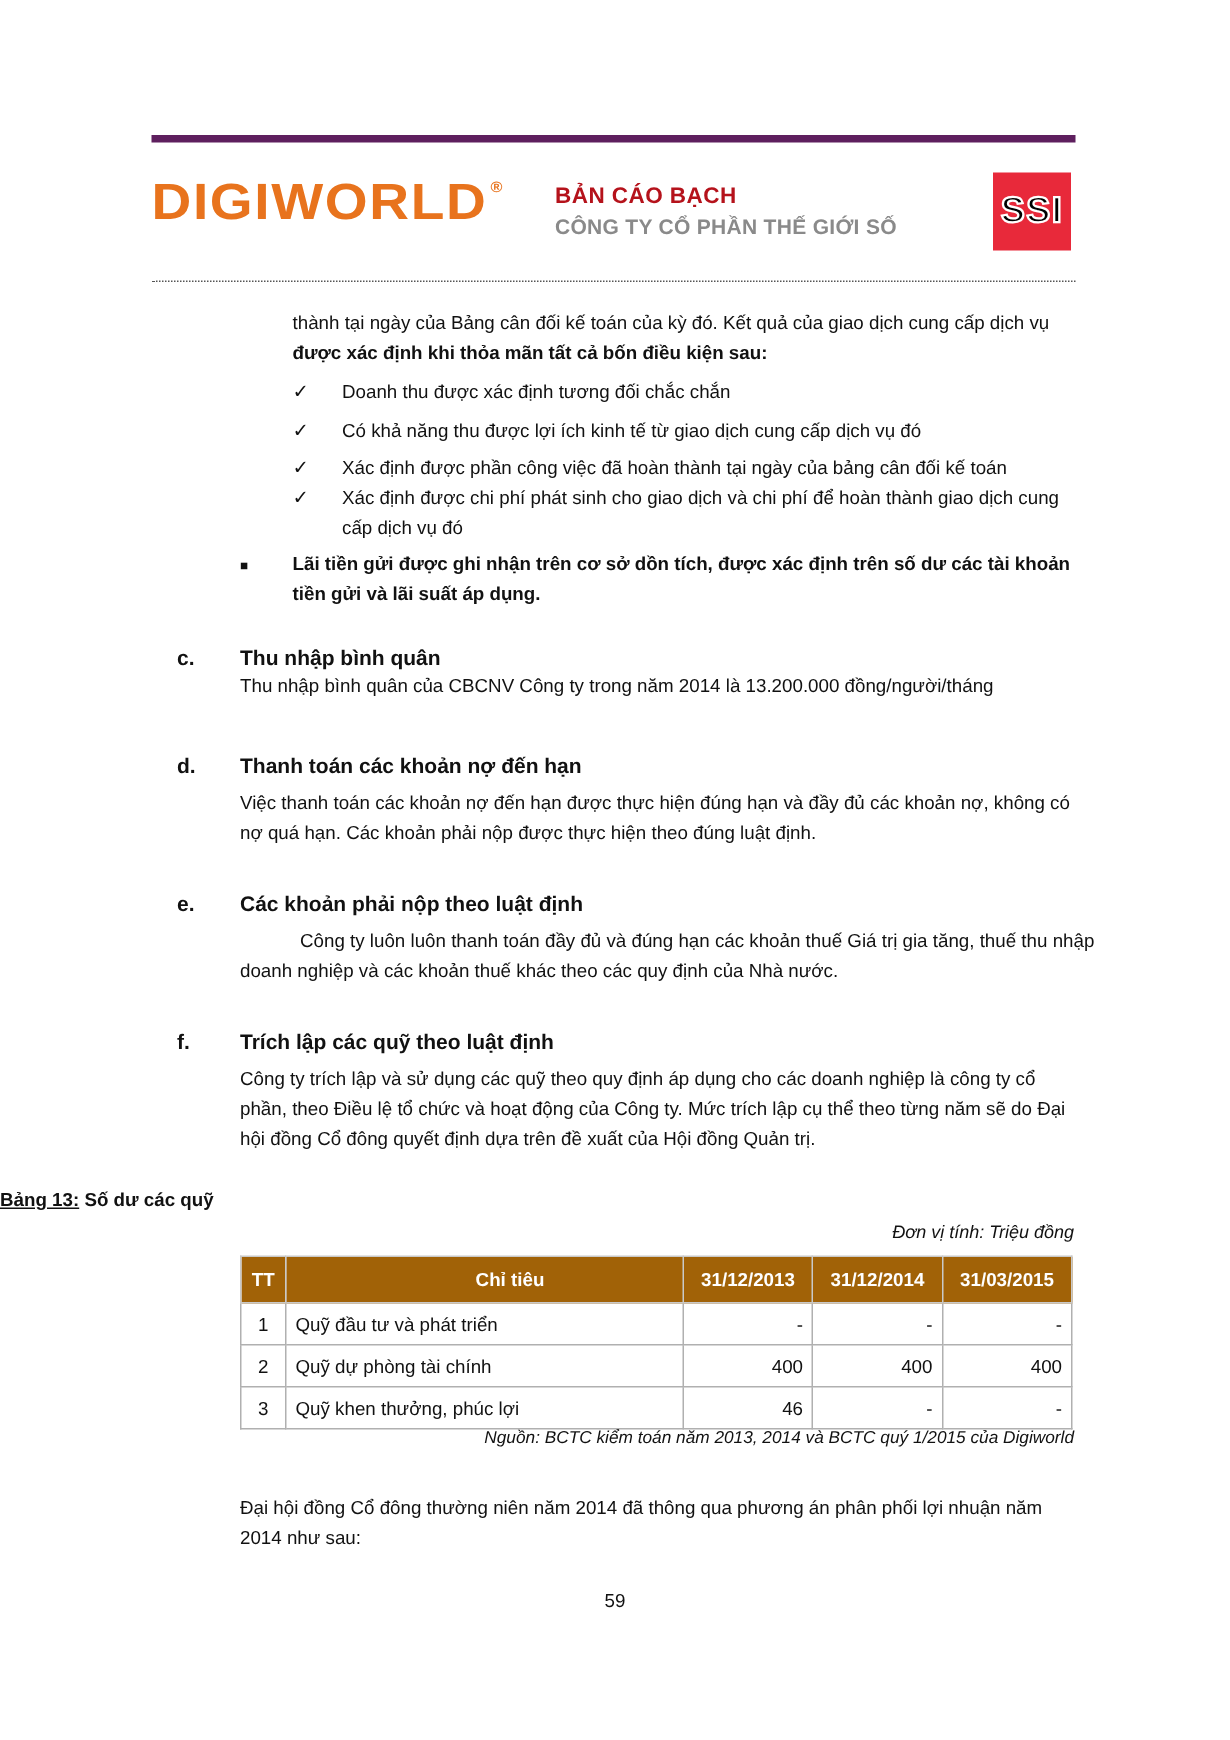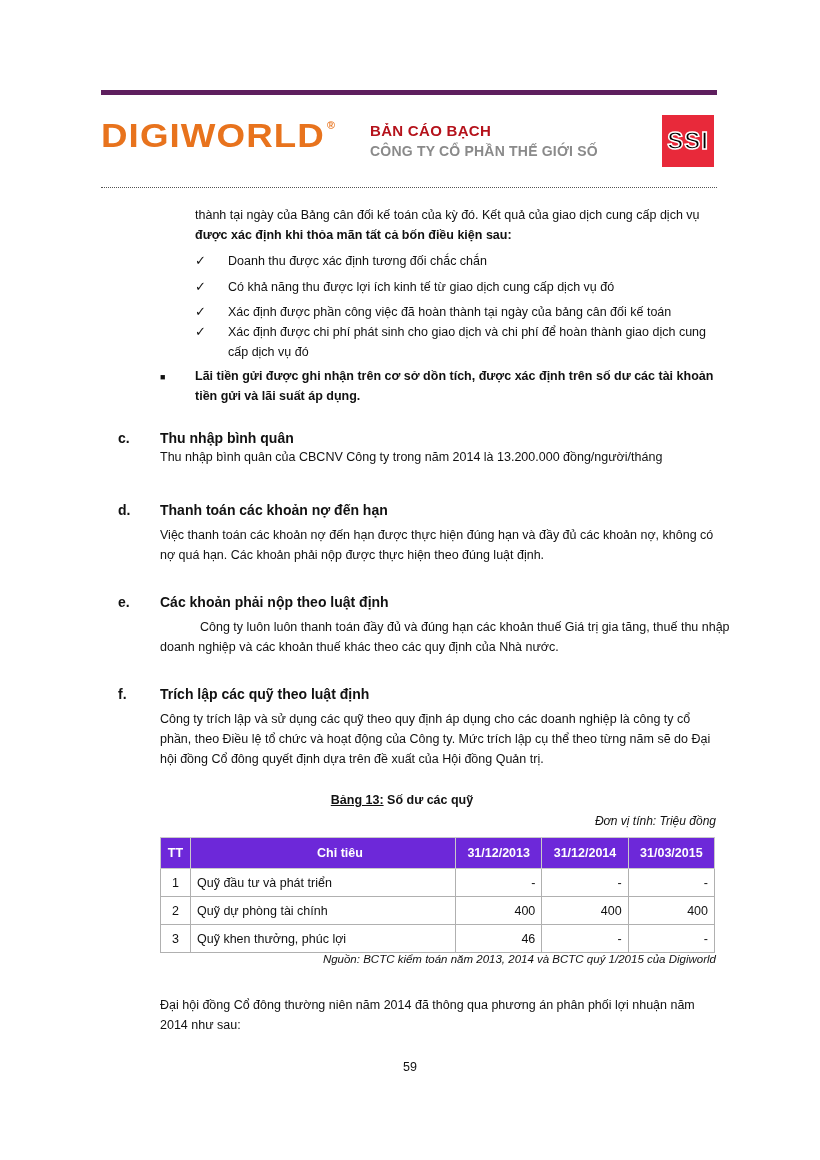--- a/index.html
+++ b/index.html
@@ -19,26 +19,26 @@
     .ssi span { color: #000000; -webkit-text-stroke: 1.5px #ffffff; }
     .dot-rule { position: absolute; left: 101px; top: 187px; width: 616px; border-top: 1px dotted #555; }
 
     .p { position: absolute; font-size: 12.5px; line-height: 20px; color: #111; }
     .just { text-align: justify; text-align-last: left; }
     .check { position: absolute; font-size: 13px; }
     .bold { font-weight: bold; }
     .sec-letter { position: absolute; left: 118px; font-size: 14px; font-weight: bold; }
     .sec-title { position: absolute; left: 160px; font-size: 14px; font-weight: bold; }
 
-    .caption { position: absolute; left: 0; width: 804px; top: 793px; text-align: center; font-size: 12.5px; font-weight: bold; }
+    .caption { position: absolute; left: 0; width: 804px; top: 793px; text-align: left; font-size: 12.5px; font-weight: bold; }
     .caption u { text-decoration: underline; }
     .unit { position: absolute; right: 104px; top: 814px; font-size: 12px; font-style: italic; }
 
     table.funds { position: absolute; left: 160px; top: 837px; width: 555px; border-collapse: collapse; font-size: 12.5px; }
-    table.funds th { background: #6d28d9; color: #fff; font-weight: bold; height: 28px; border: 1px solid #c9c9c9; text-align: center; }
+    table.funds th { background: #a16207; color: #fff; font-weight: bold; height: 28px; border: 1px solid #c9c9c9; text-align: center; }
     table.funds td { height: 27px; border: 1px solid #b0b0b0; padding: 0 6px; }
     table.funds td.tt { text-align: center; width: 15px; }
     table.funds td.num { text-align: right; }
     .source { position: absolute; right: 104px; top: 953px; font-size: 11.5px; font-style: italic; }
 
     .page-num { position: absolute; left: 0; width: 820px; top: 1060px; text-align: center; font-size: 12.5px; }
   </style>
 </head>
 <body>
 

